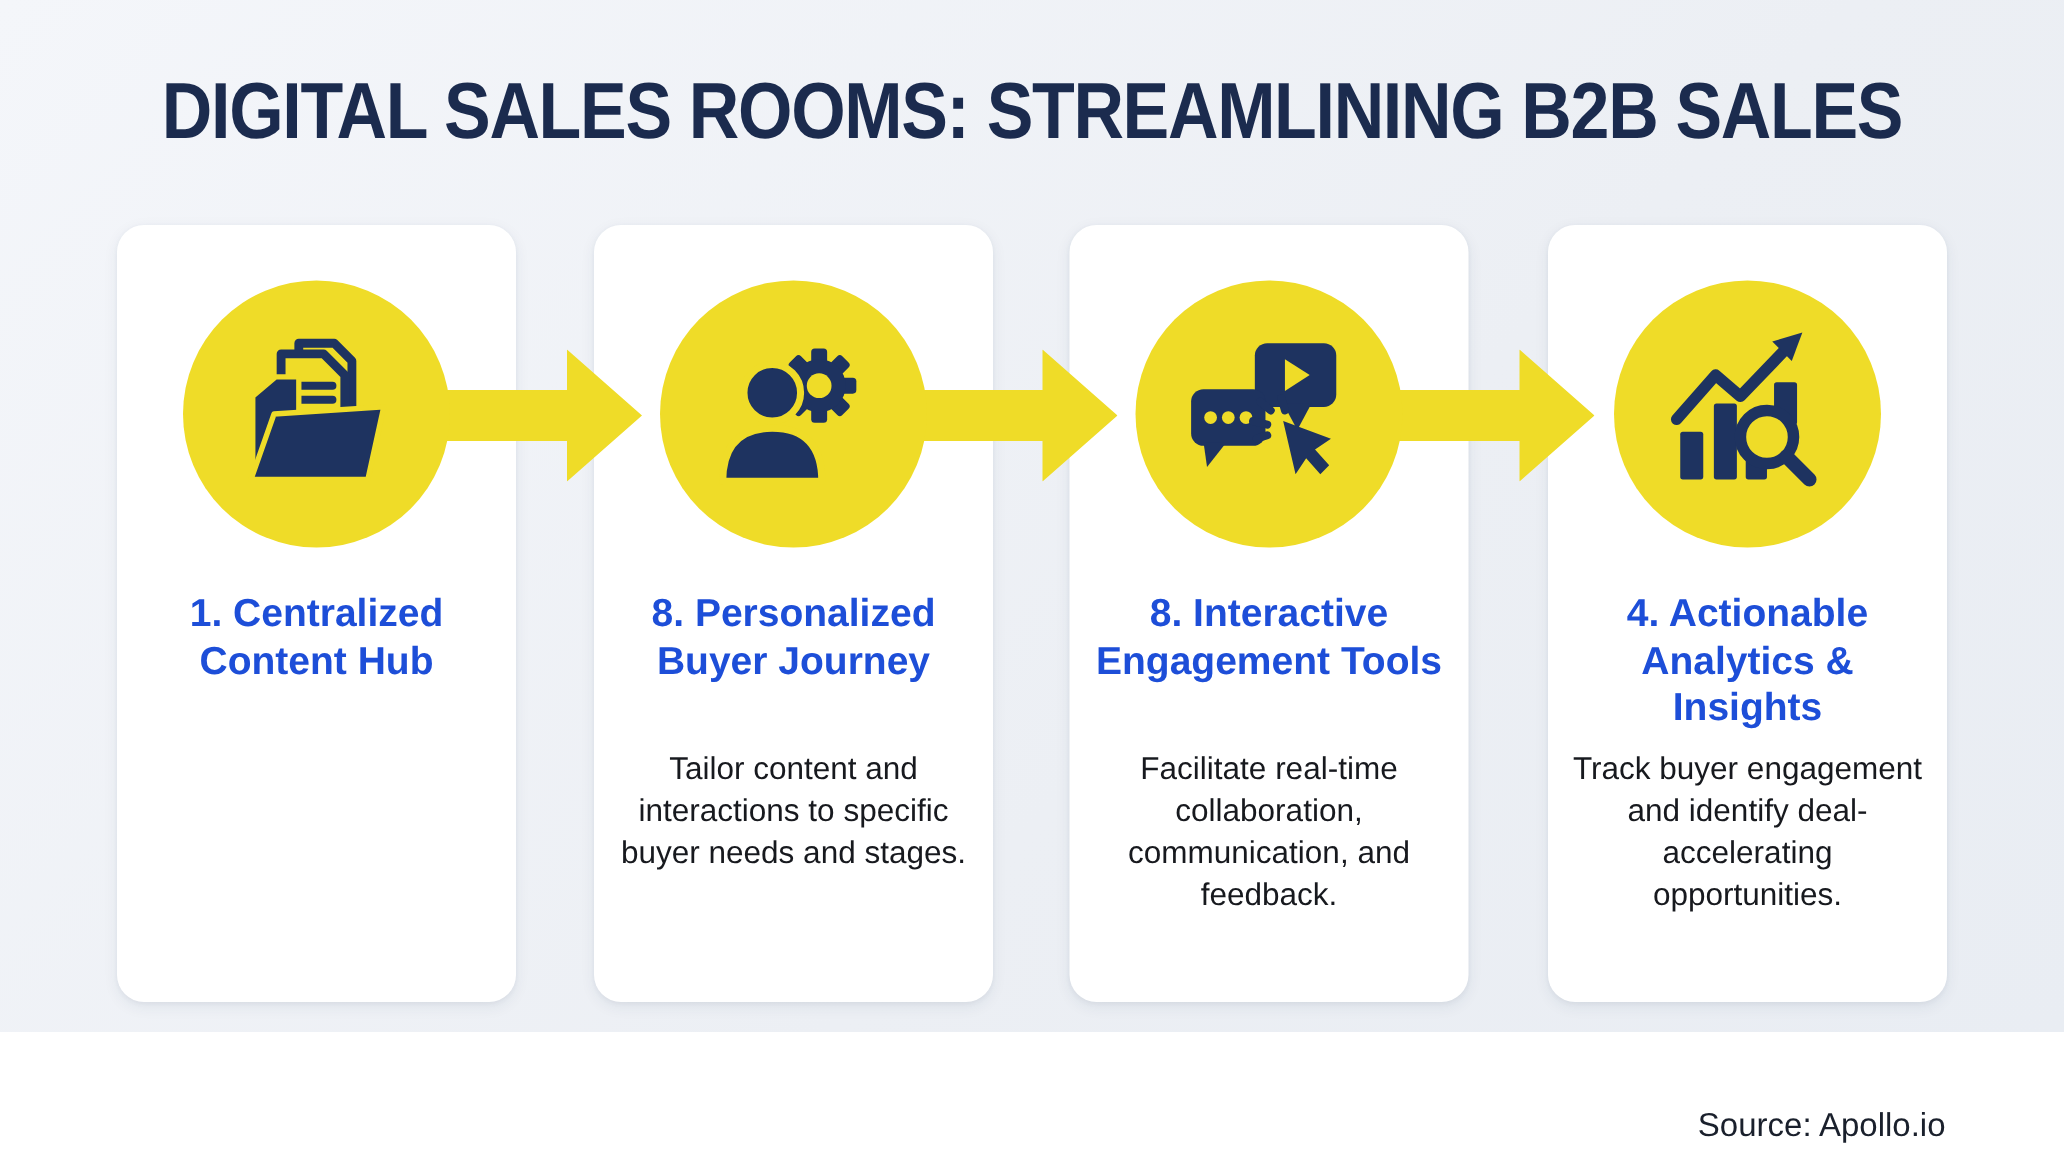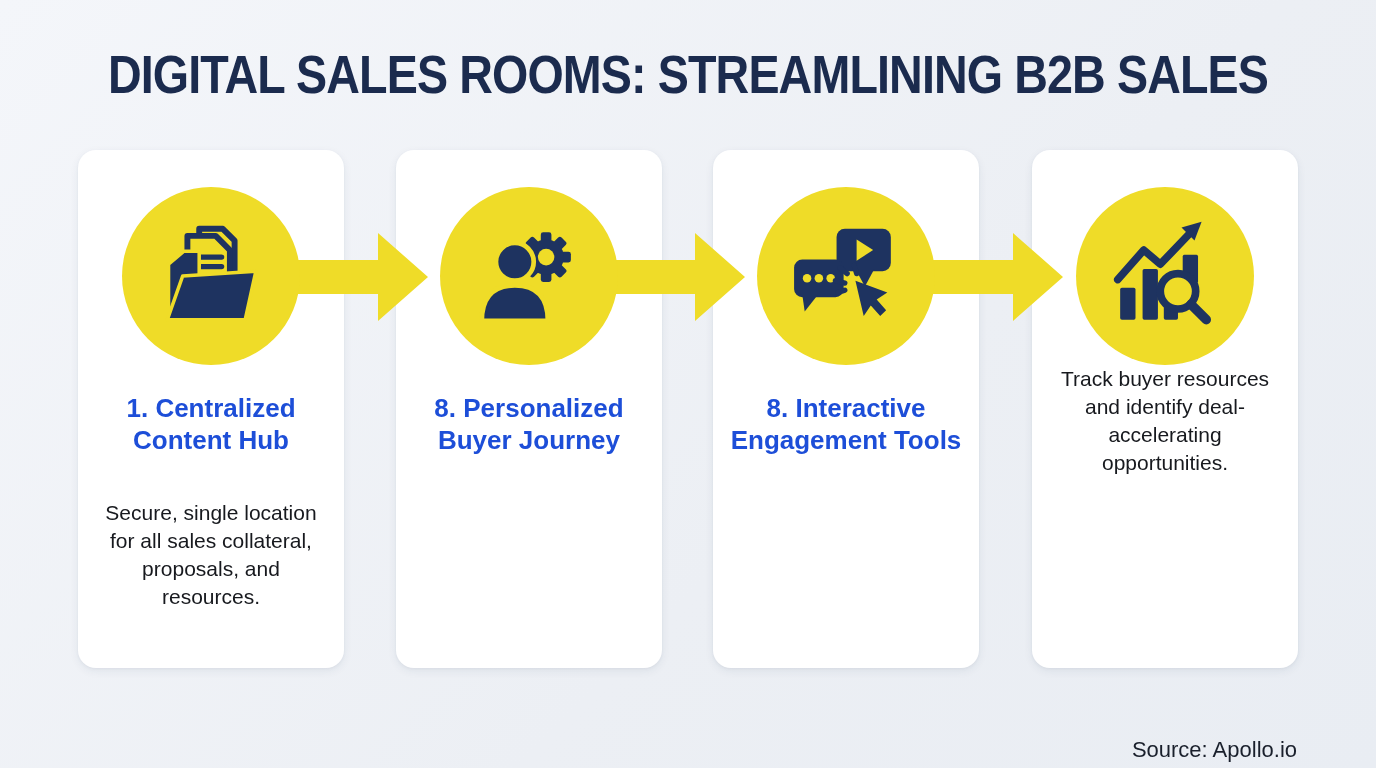--- a/index.html
+++ b/index.html
@@ -3,21 +3,21 @@
 <meta charset="utf-8">
 <style>
   * { margin: 0; padding: 0; box-sizing: border-box; }
   html, body {
     width: 1376px; height: 768px;
     font-family: "Liberation Sans", sans-serif;
     overflow: hidden;
   }
   .page {
     position: relative;
-    width: 1376px; height: 768px;
+    width: 1376px; height: 688px;
     background: linear-gradient(135deg, #F4F6FA 0%, #ECEFF4 60%, #E9EDF3 100%);
   }
   .page-title {
     position: absolute;
     top: 44px; left: 0; right: 0;
     text-align: center;
     font-size: 53px;
     font-weight: 700;
     color: #1B2B4E;
     letter-spacing: -1px;
@@ -114,39 +114,39 @@
           <line x1="37" y1="34" x2="59" y2="34"></line>
           <line x1="37" y1="42" x2="59" y2="42"></line>
           <line x1="37" y1="50" x2="59" y2="50"></line>
           <line x1="37" y1="58" x2="59" y2="58"></line>
         </g>
         <path class="navy" d="M14,40 L27,29 H40 V87 H14 Z" stroke="#EFDC28" stroke-width="3" stroke-linejoin="round"></path>
         <path class="navy" d="M26,50 L88,46 L79,87 H13 Z" stroke="#EFDC28" stroke-width="3" stroke-linejoin="round"></path>
       </svg>
     </div>
     <h2 class="card-title">1. Centralized Content Hub</h2>
-    <p class="card-desc">Secure, single location for all sales collateral, proposals, and resources.</p>
   </div>
 
   <div class="card card-2">
     <div class="icon-circle">
       <svg viewBox="0 0 100 100" aria-hidden="true">
         <g class="navy">
           <rect x="60" y="13" width="9" height="42" rx="2"></rect>
           <rect x="60" y="13" width="9" height="42" rx="2" transform="rotate(45 64.5 34)"></rect>
           <rect x="60" y="13" width="9" height="42" rx="2" transform="rotate(90 64.5 34)"></rect>
           <rect x="60" y="13" width="9" height="42" rx="2" transform="rotate(135 64.5 34)"></rect>
           <circle cx="64.5" cy="34" r="15"></circle>
         </g>
         <circle class="yellow" cx="64.5" cy="34" r="7"></circle>
         <circle class="navy" cx="38" cy="38" r="16" stroke="#EFDC28" stroke-width="4"></circle>
         <path class="navy" d="M10,88 Q10,58 38,58 Q66,58 66,88 Z" stroke="#EFDC28" stroke-width="4" stroke-linejoin="round"></path>
       </svg>
     </div>
     <h2 class="card-title">8. Personalized Buyer Journey</h2>
+    <p class="card-desc">Tailor content and interactions to specific buyer needs and stages.</p>
   </div>
 
   <div class="card card-3">
     <div class="icon-circle">
       <svg viewBox="0 0 100 100" aria-hidden="true">
         <rect class="navy" x="42" y="10" width="46" height="36" rx="7"></rect>
         <polygon class="navy" points="58,44 74,44 66,59"></polygon>
         <polygon class="yellow" points="59,19 59,37 73,28"></polygon>
         <rect class="navy" x="6" y="36" width="42" height="32" rx="7"></rect>
         <polygon class="navy" points="13,66 26,66 15,80"></polygon>
@@ -156,33 +156,35 @@
         <g stroke="#1E3360" stroke-width="4.5" stroke-linecap="round">
           <line x1="57" y1="41" x2="59" y2="48"></line>
           <line x1="45" y1="43" x2="51" y2="48"></line>
           <line x1="41" y1="54" x2="49" y2="56"></line>
           <line x1="43" y1="64" x2="49" y2="62"></line>
         </g>
         <polygon class="navy" points="58,54 65,84 71,75 79,84 84,79 76,70 85,64"></polygon>
       </svg>
     </div>
     <h2 class="card-title">8. Interactive Engagement Tools</h2>
+    <p class="card-desc">Facilitate real-time collaboration, communication, and feedback.</p>
   </div>
 
   <div class="card card-4">
     <div class="icon-circle">
       <svg viewBox="0 0 100 100" aria-hidden="true">
         <rect class="navy" x="12" y="60" width="13" height="27" rx="1.5"></rect>
         <rect class="navy" x="31" y="44" width="13" height="43" rx="1.5"></rect>
         <rect class="navy" x="49" y="56" width="12" height="31" rx="1.5"></rect>
         <rect class="navy" x="65" y="32" width="13" height="24" rx="1.5"></rect>
         <polyline class="navy-stroke" points="10,53 32,28 46,40 70,15" stroke-width="6.5" stroke-linecap="round" stroke-linejoin="round"></polyline>
         <polygon class="navy" points="81,4 75,20 64,9"></polygon>
         <circle cx="61" cy="63" r="15" fill="#EFDC28" stroke="#1E3360" stroke-width="6.5"></circle>
         <line x1="72" y1="74" x2="85" y2="87" stroke="#1E3360" stroke-width="8" stroke-linecap="round"></line>
       </svg>
     </div>
-    <p class="card-desc">Track buyer resources and identify deal-accelerating opportunities.</p>
+    <h2 class="card-title">4. Actionable Analytics &amp; Insights</h2>
+    <p class="card-desc">Track buyer engagement and identify deal-accelerating opportunities.</p>
   </div>
 
   <div class="source-note">Source: Apollo.io</div>
 
 </div>
 
 </body></html>

